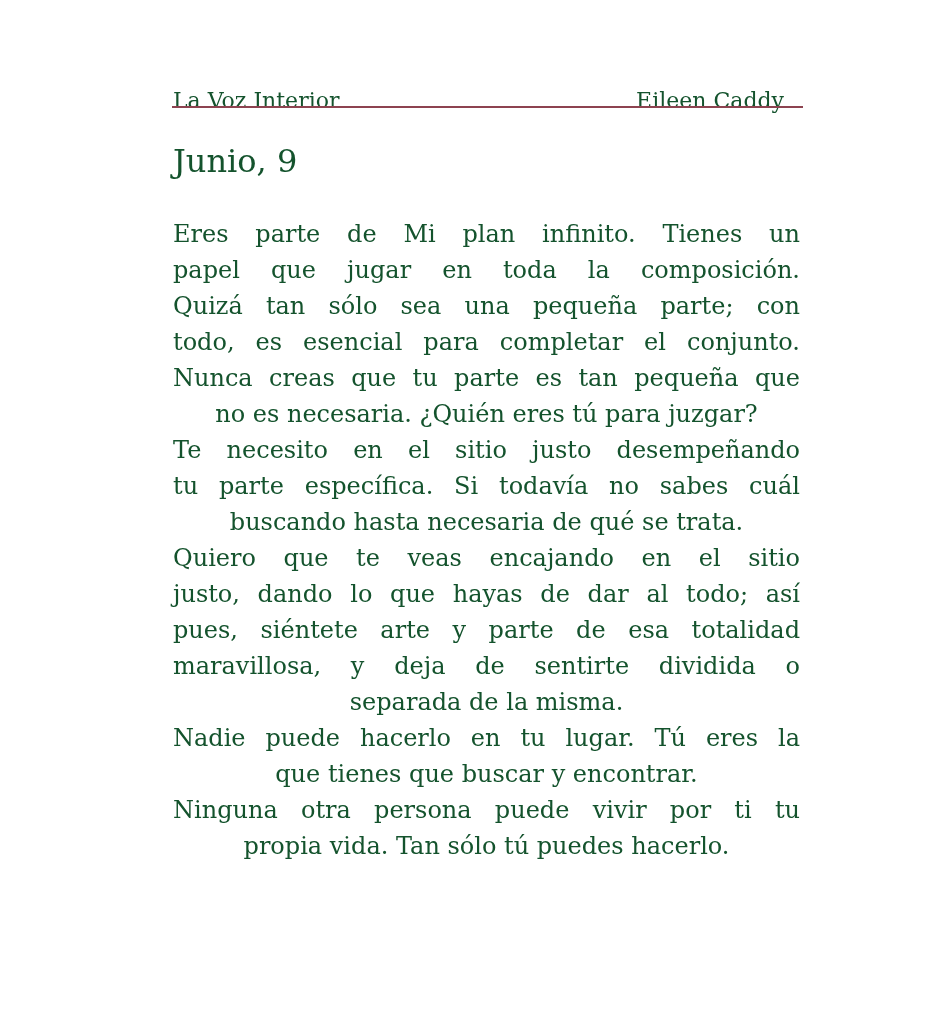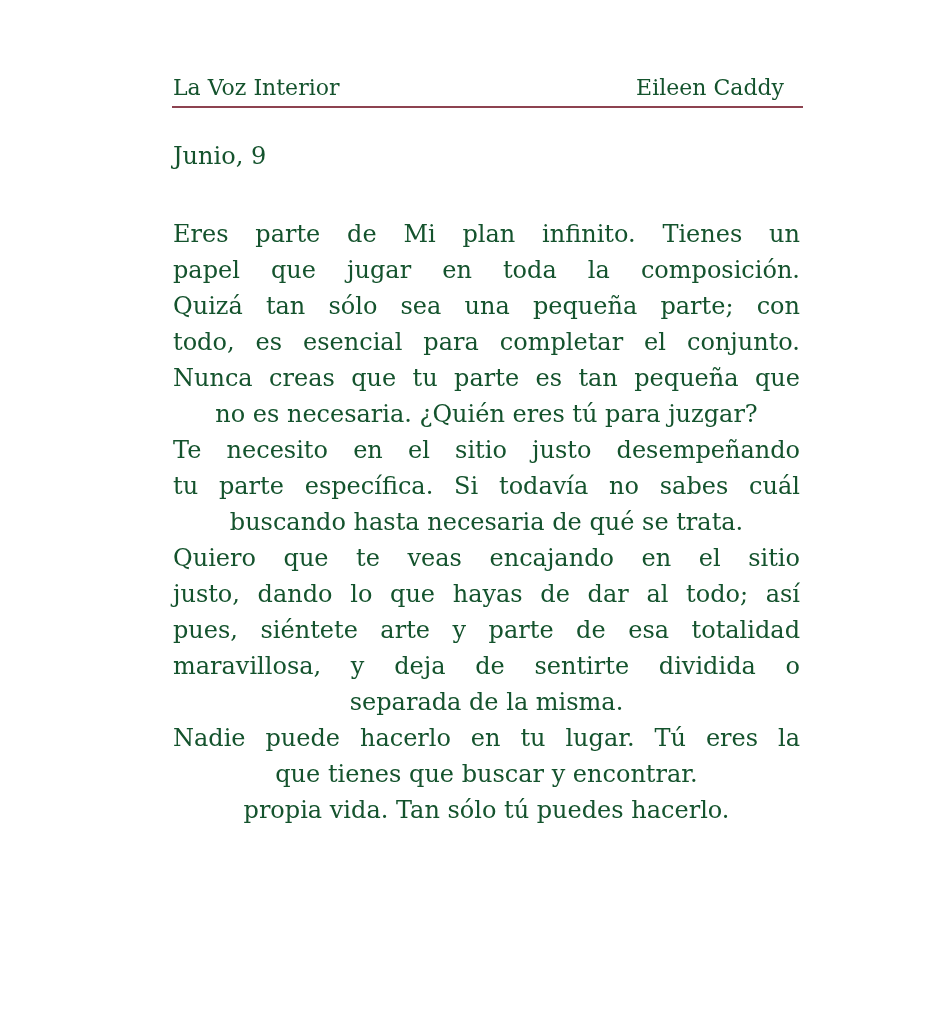--- a/index.html
+++ b/index.html
@@ -23,34 +23,35 @@
     width: 629px;
     display: flex;
     justify-content: space-between;
     align-items: baseline;
     font-size: 22px;
     line-height: 1.15;
     white-space: nowrap;
   }
   .header-row .author {
     padding-right: 18px;
+    margin-top: 13px;
   }
   .header-rule {
     position: absolute;
     left: 172px;
     top: 106px;
     width: 631px;
     height: 2px;
     background: #8d4350;
   }
   .date-heading {
     position: absolute;
     left: 173px;
     top: 142px;
-    font-size: 24px;
+    font-size: 32px;
     line-height: 1.2;
     font-feature-settings: "onum";
     text-align: center;
   }
   .body-text {
     position: absolute;
     left: 173px;
     top: 216px;
     width: 627px;
     font-size: 24px;
@@ -96,16 +97,17 @@
 
     <div class="line jline">Quiero que te veas encajando en el sitio</div>
     <div class="line jline">justo, dando lo que hayas de dar al todo; así</div>
     <div class="line jline">pues, siéntete arte y parte de esa totalidad</div>
     <div class="line jline">maravillosa, y deja de sentirte dividida o</div>
     <div class="line lline">separada de la misma.</div>
 
     <div class="line jline">Nadie puede hacerlo en tu lugar. Tú eres la</div>
     <div class="line lline">que tienes que buscar y encontrar.</div>
 
+    <div class="line jline">Ninguna otra persona puede vivir por ti tu</div>
     <div class="line lline">propia vida. Tan sólo tú puedes hacerlo.</div>
   </div>
 
 </div>
 
 </body></html>

